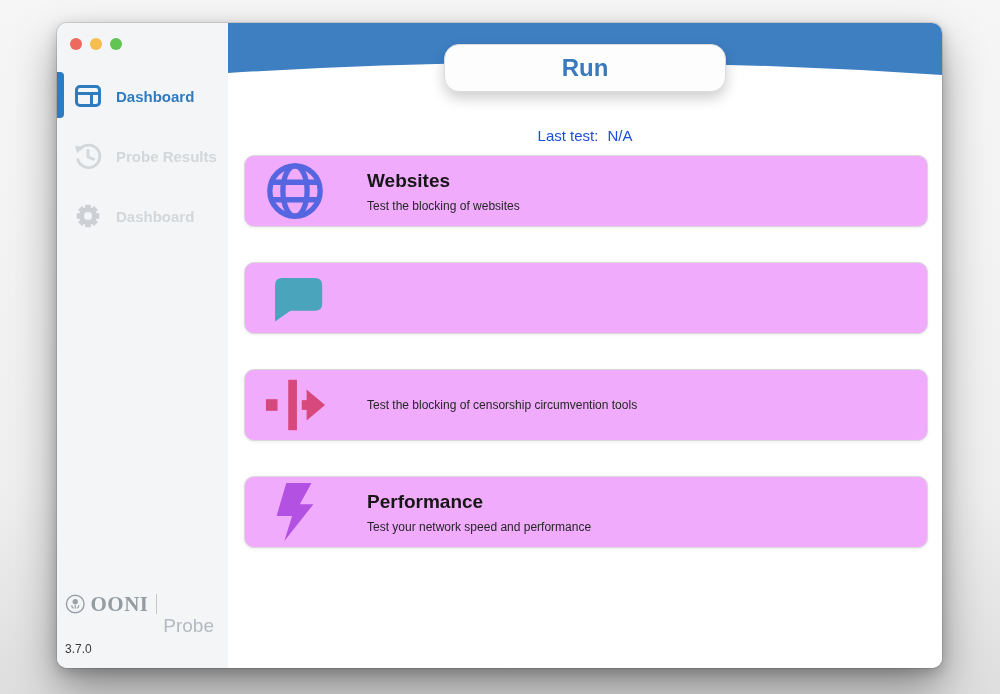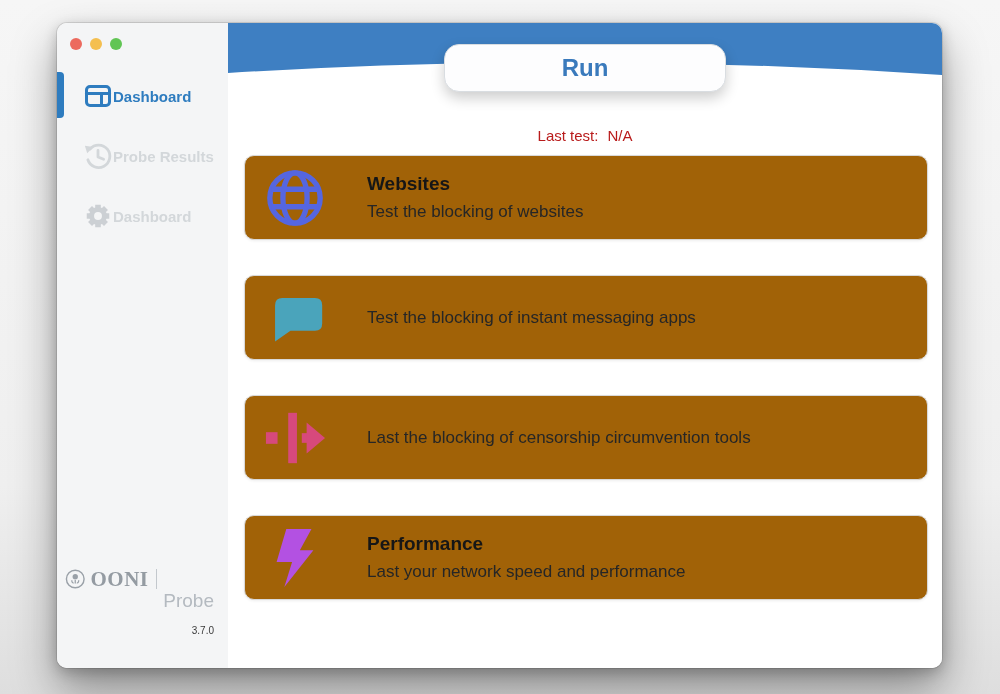--- a/index.html
+++ b/index.html
@@ -18,65 +18,65 @@
     position:absolute;left:57px;top:23px;width:885px;height:645px;
     background:#ffffff;border-radius:10px;overflow:hidden;
     box-shadow:0 22px 45px rgba(0,0,0,.38),0 4px 14px rgba(0,0,0,.22),0 0 0 1px rgba(0,0,0,.10);
   }
   
   .sidebar{position:absolute;left:0;top:0;bottom:0;width:171px;background:#f4f5f6;}
   .traffic{position:absolute;top:15px;left:13px;display:flex;gap:8px;}
   .traffic span{width:12px;height:12px;border-radius:50%;display:block;}
   .tl-close{background:#ec6a5e;} .tl-min{background:#f4bf4f;} .tl-zoom{background:#61c554;}
   .nav{position:absolute;top:43px;left:0;right:0;}
-  .nav-item{position:relative;height:60px;display:flex;align-items:center;padding-left:26px;
+  .nav-item{position:relative;height:60px;display:flex;align-items:center;padding-left:16px;gap:13px;
     color:var(--inactive_gray);font-size:15px;font-weight:600;cursor:default;}
   .nav-item.active{color:var(--active_blue);}
   .active-bar{position:absolute;left:0;top:6px;width:7px;height:46px;background:var(--active_blue);
     border-radius:0 4px 4px 0;}
   .nav-icon{width:30px;height:30px;flex:0 0 30px;display:flex;align-items:center;justify-content:center;}
   .dash-icon{stroke:var(--active_blue);fill:none;stroke-width:3;stroke-linecap:round;stroke-linejoin:round;}
   .hist-icon{stroke:var(--inactive_gray);fill:none;stroke-width:3;stroke-linecap:round;stroke-linejoin:round;}
   .hist-fill{fill:var(--inactive_gray);stroke:none;}
   .gear-line{stroke:#ccd0d4;stroke-width:6;}
   .gear-body{fill:#ccd0d4;}
   .gear-hole{fill:#f4f5f6;}
   
-  .side-footer{position:absolute;right:14px;bottom:32px;left:8px;text-align:right;}
+  .side-footer{position:absolute;right:14px;bottom:12px;left:8px;text-align:left;}
   .logo-row{display:flex;align-items:center;justify-content:flex-end;gap:5px;color:#9aa1a8;}
   .ooni-mark{stroke:#9aa1a8;fill:none;stroke-width:1.8;}
   .ooni-mark .fill{fill:#9aa1a8;stroke:none;}
   .ooni-word{font-family:"Liberation Serif","DejaVu Serif",serif;font-weight:700;font-size:21px;
     letter-spacing:.5px;color:#949ba2;}
   .logo-divider{width:1px;height:20px;background:#c3c8cd;margin:0 2px;}
   .probe-word{font-size:19px;font-weight:300;color:#b4bac0;margin-top:44px;}
-  .version{margin-top:13px;font-size:10px;color:#3a3a3a;}
+  .version{margin-top:5px;font-size:12px;color:#3a3a3a;}
   
   .main{position:absolute;left:171px;top:0;right:0;bottom:0;background:#fff;}
   .header-curve{position:absolute;top:0;left:0;width:100%;height:80px;display:block;}
   .curve-fill{fill:var(--header_blue);}
   .run-button{
     position:absolute;top:21px;left:50%;transform:translateX(-50%);
     width:282px;height:48px;border-radius:15px;background:#fdfdfe;
     border:1px solid #d9dde1;box-shadow:0 6px 14px rgba(0,0,0,.20);
     color:var(--run_text);font-size:24px;font-weight:700;font-family:inherit;
     display:flex;align-items:center;justify-content:center;cursor:pointer;
   }
-  .last-test{position:absolute;top:104px;left:0;right:0;text-align:center;font-size:15px;color:#b91c1c;}
+  .last-test{position:absolute;top:104px;left:0;right:0;text-align:center;font-size:15px;color:#1d4ed8;}
   .last-test .val{margin-left:9px;}
   .cards{position:absolute;top:132px;left:16px;right:14px;display:flex;flex-direction:column;gap:35px;}
   .card{
-    height:85px;background:#a16207;border:1px solid #d9d9d9;border-radius:10px;
+    height:72px;background:#f0abfc;border:1px solid #d9d9d9;border-radius:10px;
     box-shadow:0 1px 3px rgba(0,0,0,.07);display:flex;align-items:center;
     padding-left:18px;cursor:pointer;
   }
   .card-icon{width:64px;height:64px;flex:0 0 64px;display:flex;align-items:center;justify-content:center;}
   .card-text{margin-left:40px;}
   .card-title{font-size:19px;font-weight:700;color:#161616;margin-bottom:7px;}
-  .card-desc{font-size:17px;color:#262626;}
+  .card-desc{font-size:12px;color:#262626;}
   .globe-icon{stroke:var(--websites_icon);fill:none;stroke-width:5.5;}
   .bubble-icon{fill:var(--im_icon);}
   .circ-icon{fill:var(--circumvention_icon);}
   .bolt-icon{fill:var(--performance_icon);}
 </style>
 </head>
 <body>
 
 <div class="window">
 
@@ -171,45 +171,44 @@
         </span>
       </div>
 
       <div class="card">
         <span class="card-icon">
           <svg width="58" height="56" viewBox="0 0 64 60" class="bubble-icon">
             <path d="M10,16 Q10,8 18,8 H54 Q62,8 62,16 V36 Q62,44 54,44 H27 L10,56 Z"></path>
           </svg>
         </span>
         <span class="card-text">
-          <div class="card-desc">Test the blocking of instant messaging apps</div>
         </span>
       </div>
 
       <div class="card">
         <span class="card-icon">
           <svg width="62" height="62" viewBox="0 0 64 64" class="circ-icon">
             <rect x="2" y="26" width="12" height="12"></rect>
             <rect x="25" y="6" width="9" height="52"></rect>
             <rect x="39" y="27" width="8" height="10"></rect>
             <polygon points="44,16 63,32 44,48"></polygon>
           </svg>
         </span>
         <span class="card-text">
-          <div class="card-desc">Last the blocking of censorship circumvention tools</div>
+          <div class="card-desc">Test the blocking of censorship circumvention tools</div>
         </span>
       </div>
 
       <div class="card">
         <span class="card-icon">
           <svg width="46" height="62" viewBox="0 0 46 64" class="bolt-icon">
             <path d="M14,2 H40 L28,24 H42 L12,62 L20,36 H4 Z"></path>
           </svg>
         </span>
         <span class="card-text">
           <div class="card-title">Performance</div>
-          <div class="card-desc">Last your network speed and performance</div>
+          <div class="card-desc">Test your network speed and performance</div>
         </span>
       </div>
 
     </div>
   </div>
 </div>
 
 </body></html>

